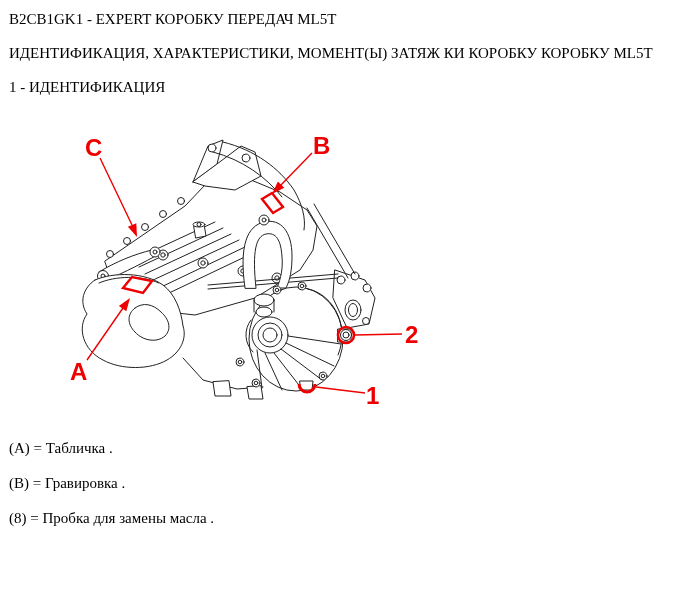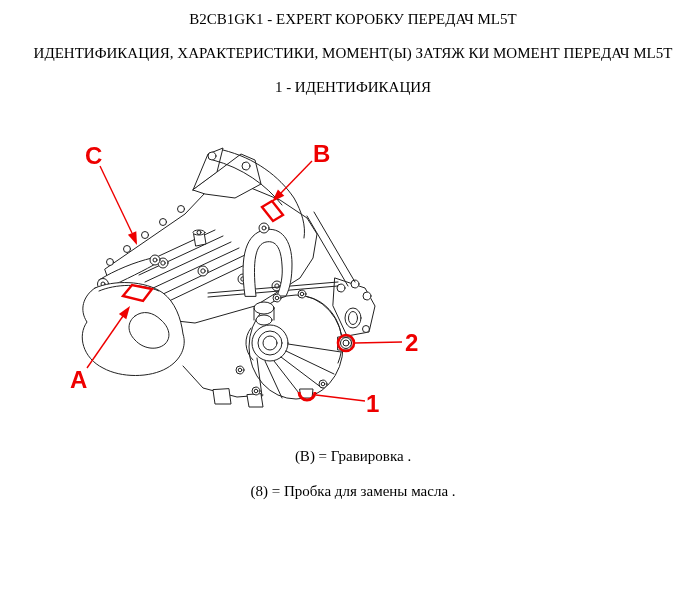--- a/index.html
+++ b/index.html
@@ -2,39 +2,39 @@
 <html style="--accent: #ee0000; --line: #222222;"><head>
 <meta charset="utf-8">
 <style>
   :root { --accent:#ee0000; --line:#222222; }
   html,body{margin:0;padding:0;background:#fff;}
   body{
     width:697px;height:614px;
     font-family:"Liberation Serif","DejaVu Serif",serif;
     font-size:15px;color:#000;overflow:hidden;
   }
-  p{line-height:19px;text-align:center;}
+  p{line-height:19px;}
   .h1{margin:10px 0 15px 9px;}
   .h2{margin:0 0 15px 9px;}
-  .h3{margin:5px 0 8px 9px;}
+  .h3{margin:5px 0 0 9px;}
   .diagram{position:relative;height:340px;width:697px;}
   .diagram svg{position:absolute;left:55px;top:33px;}
   .callout{
     position:absolute;color:var(--accent);
     font-family:"Liberation Sans","DejaVu Sans",sans-serif;
     font-weight:bold;font-size:24px;line-height:1;
   }
   .legend{margin-top:2px;}
   .legend p{margin:0 0 16px 9px;}
 </style>
 </head>
 <body>
 
 <p class="h1">B2CB1GK1 - EXPERT КОРОБКУ ПЕРЕДАЧ ML5T</p>
-<p class="h2">ИДЕНТИФИКАЦИЯ, ХАРАКТЕРИСТИКИ, МОМЕНТ(Ы) ЗАТЯЖ КИ МОМЕНТ ПЕРЕДАЧ ML5T</p>
+<p class="h2">ИДЕНТИФИКАЦИЯ, ХАРАКТЕРИСТИКИ, МОМЕНТ(Ы) ЗАТЯЖ КИ КОРОБКУ КОРОБКУ ML5T</p>
 <p class="h3">1 - ИДЕНТИФИКАЦИЯ</p>
 
 <div class="diagram">
   <svg width="390" height="292" viewBox="0 0 390 292">
     <g fill="#fff" stroke="var(--line)" stroke-width="1" stroke-linejoin="round" stroke-linecap="round">
 
       <g>
         <ellipse cx="241" cy="209" rx="47" ry="52"></ellipse>
         <path d="M247,158 A42,47 0 0 1 283,225" fill="none"></path>
       </g>
@@ -165,15 +165,16 @@
     </g>
   </svg>
   <span class="callout" style="left:85px;top:39px">C</span>
   <span class="callout" style="left:313px;top:37px">B</span>
   <span class="callout" style="left:70px;top:263px">A</span>
   <span class="callout" style="left:405px;top:226px">2</span>
   <span class="callout" style="left:366px;top:287px">1</span>
 </div>
 
 <div class="legend">
+  <p>(A) = Табличка .</p>
   <p>(B) = Гравировка .</p>
   <p>(8) = Пробка для замены масла .</p>
 </div>
 
 </body></html>

